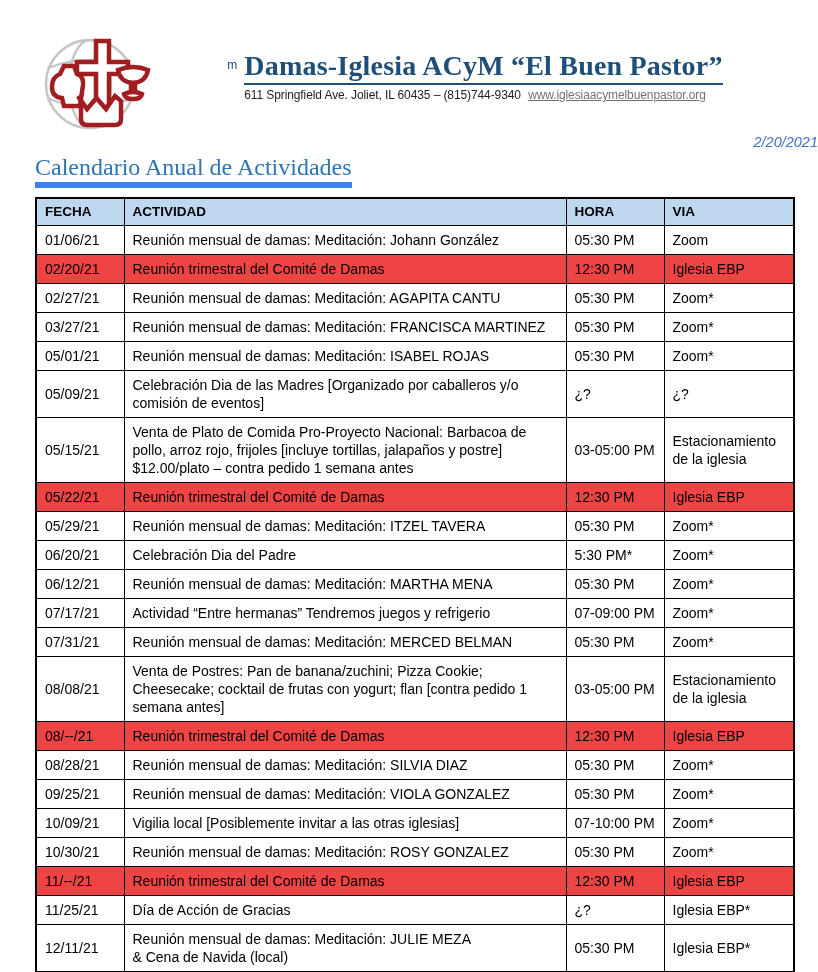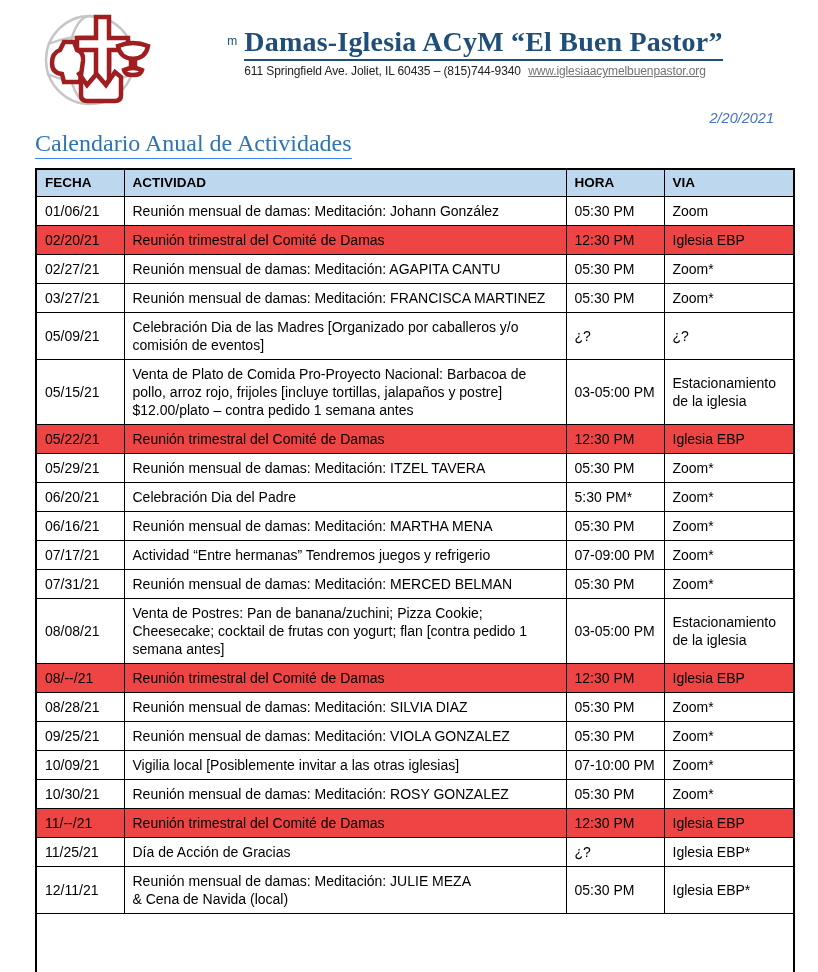--- a/index.html
+++ b/index.html
@@ -7,48 +7,48 @@
   body {
     width: 818px; height: 972px;
     background: #ffffff;
     font-family: "Liberation Sans", sans-serif;
     color: #111;
     overflow: hidden;
   }
   .page { position: relative; width: 818px; height: 972px; }
 
   
-  .doc-header { display: flex; align-items: flex-start; padding: 12px 30px 0 30px; }
+  .doc-header { display: flex; align-items: flex-start; padding: 12px 30px 0 30px; margin-top: 24px; }
   .logo-wrap { width: 132px; height: 96px; flex: 0 0 auto; }
   .title-block { flex: 1 1 auto; text-align: center; padding-top: 14px; }
   .title-line { white-space: nowrap; }
   .title-prefix {
     font-family: "Liberation Sans", sans-serif;
     font-size: 12px; color: #1F4E79; margin-right: 7px; vertical-align: 6px;
   }
   .org-title {
     display: inline-block;
     font-family: "Liberation Serif", serif;
     font-size: 28px; font-weight: 600; color: #1F4E79;
     border-bottom: 2px solid #1F4E79; padding-bottom: 1px;
     margin: 0; letter-spacing: 0.2px;
   }
   .address-line { margin-top: 3px; font-size: 12px; color: #222; letter-spacing: -0.1px; }
   .website-link { color: #737373; text-decoration: underline; cursor: pointer; margin-left: 4px; }
 
   
   .doc-date {
-    text-align: right; padding-right: 44px; margin-top: 2px;
+    text-align: right; margin-top: 2px;
     font-style: italic; font-size: 14.5px; color: #4472C4; font-weight: 500;
   }
   .page-title {
     display: inline-block; margin: 4px 0 9px 35px;
     font-family: "Liberation Serif", serif;
     font-size: 24px; font-weight: 500; color: #2E74B5;
-    border-bottom: 1px solid #3b82f6; padding-bottom: 1px;
+    border-bottom: 6px solid #3b82f6; padding-bottom: 1px;
   }
 
   
   table.cal {
     width: 758px; margin-left: 35px;
     border-collapse: collapse;
     border: 2px solid #000;
     table-layout: fixed;
   }
   .cal th, .cal td { border: 1px solid #000; padding: 5px 8px; vertical-align: middle; text-align: left; }
@@ -141,20 +141,26 @@
           <td>05:30 PM</td>
           <td>Zoom*</td>
         </tr>
         <tr>
           <td>03/27/21</td>
           <td>Reunión mensual de damas: Meditación: FRANCISCA MARTINEZ</td>
           <td>05:30 PM</td>
           <td>Zoom*</td>
         </tr>
         <tr>
+          <td>05/01/21</td>
+          <td>Reunión mensual de damas: Meditación: ISABEL ROJAS</td>
+          <td>05:30 PM</td>
+          <td>Zoom*</td>
+        </tr>
+        <tr>
           <td>05/09/21</td>
           <td>Celebración Dia de las Madres [Organizado por caballeros y/o comisión de eventos]</td>
           <td>¿?</td>
           <td>¿?</td>
         </tr>
         <tr>
           <td>05/15/21</td>
           <td>Venta de Plato de Comida Pro-Proyecto Nacional:  Barbacoa de pollo, arroz rojo, frijoles [incluye tortillas, jalapaños y postre] $12.00/plato – contra pedido 1 semana antes</td>
           <td>03-05:00 PM</td>
           <td>Estacionamiento de la iglesia</td>
@@ -171,21 +177,21 @@
           <td>05:30 PM</td>
           <td>Zoom*</td>
         </tr>
         <tr>
           <td>06/20/21</td>
           <td>Celebración Dia del Padre</td>
           <td>5:30 PM*</td>
           <td>Zoom*</td>
         </tr>
         <tr>
-          <td>06/16/21</td>
+          <td>06/12/21</td>
           <td>Reunión mensual de damas: Meditación: MARTHA MENA</td>
           <td>05:30 PM</td>
           <td>Zoom*</td>
         </tr>
         <tr>
           <td>07/17/21</td>
           <td>Actividad “Entre hermanas” Tendremos juegos y refrigerio</td>
           <td>07-09:00 PM</td>
           <td>Zoom*</td>
         </tr>

